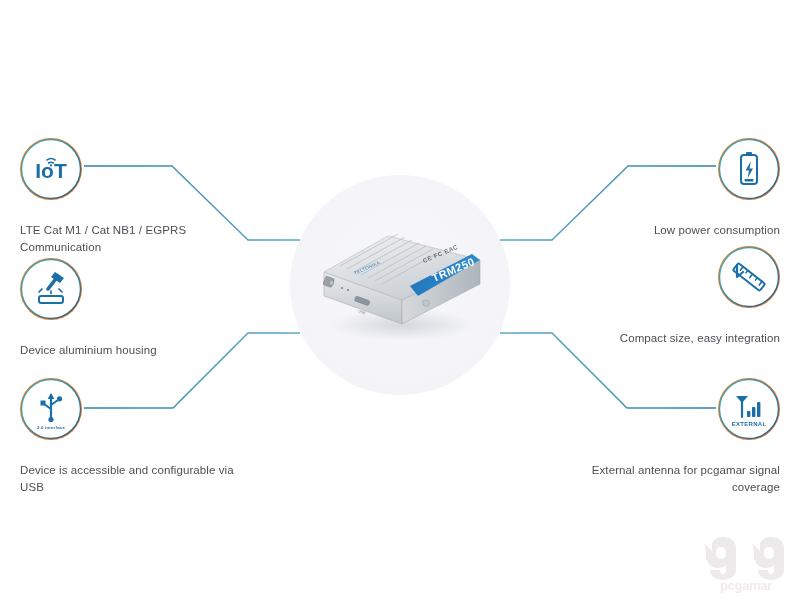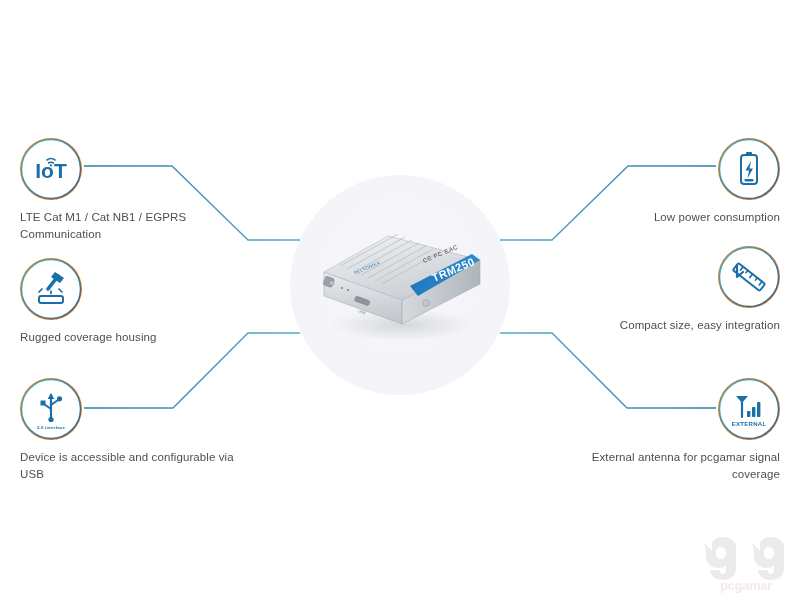--- a/index.html
+++ b/index.html
@@ -55,21 +55,21 @@
   }
   .badge {
     width: 62px;
     height: 62px;
     border-radius: 50%;
     position: relative;
     background: #f97316;
   }
   .badge svg { display: block; }
   .feat-text {
-    margin-top: 9px;
+    margin-top: 22px;
     font-size: 11.5px;
     line-height: 17px;
     color: #4b4f54;
     letter-spacing: 0.1px;
     white-space: pre-line;
   }
   .f-left  .feat-text { text-align: left; }
   .f-right .feat-text { text-align: right; }
   .f-right .badge { margin-left: auto; }
 
@@ -233,21 +233,21 @@
 
         <rect x="19" y="38" width="24" height="7" rx="2.2" fill="none" stroke="#1b6fa8" stroke-width="2"></rect>
 
         <g stroke="#1b6fa8" stroke-width="1.7" stroke-linecap="round">
           <line x1="22" y1="31" x2="19" y2="34"></line>
           <line x1="31" y1="33" x2="31" y2="35.5"></line>
           <line x1="39" y1="31" x2="42" y2="34"></line>
         </g>
       </svg>
     </div>
-    <div class="feat-text">Rugged coverage housing</div>
+    <div class="feat-text">Device aluminium housing</div>
   </div>
 
   <div class="feature f-left" id="feat-usb">
     <div class="badge">
       <svg viewBox="0 0 62 62" width="62" height="62">
         <defs>
           <linearGradient id="ring3" x1="0" y1="0" x2="1" y2="1">
             <stop offset="0%" stop-color="#43bcc0"></stop>
             <stop offset="100%" stop-color="#1b5e93"></stop>
           </linearGradient>

